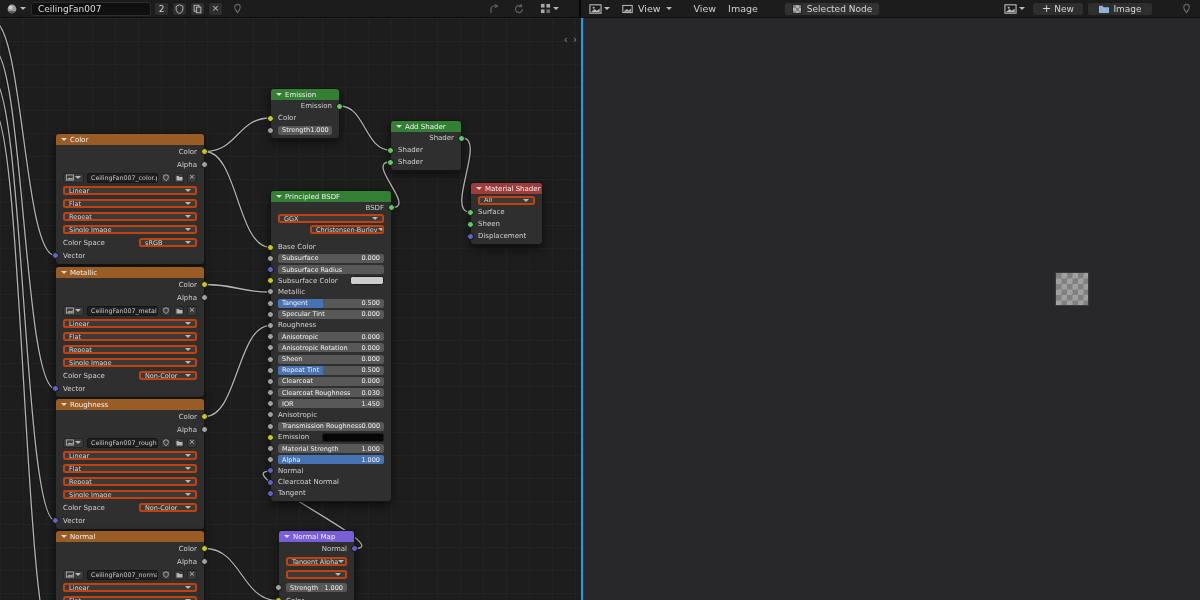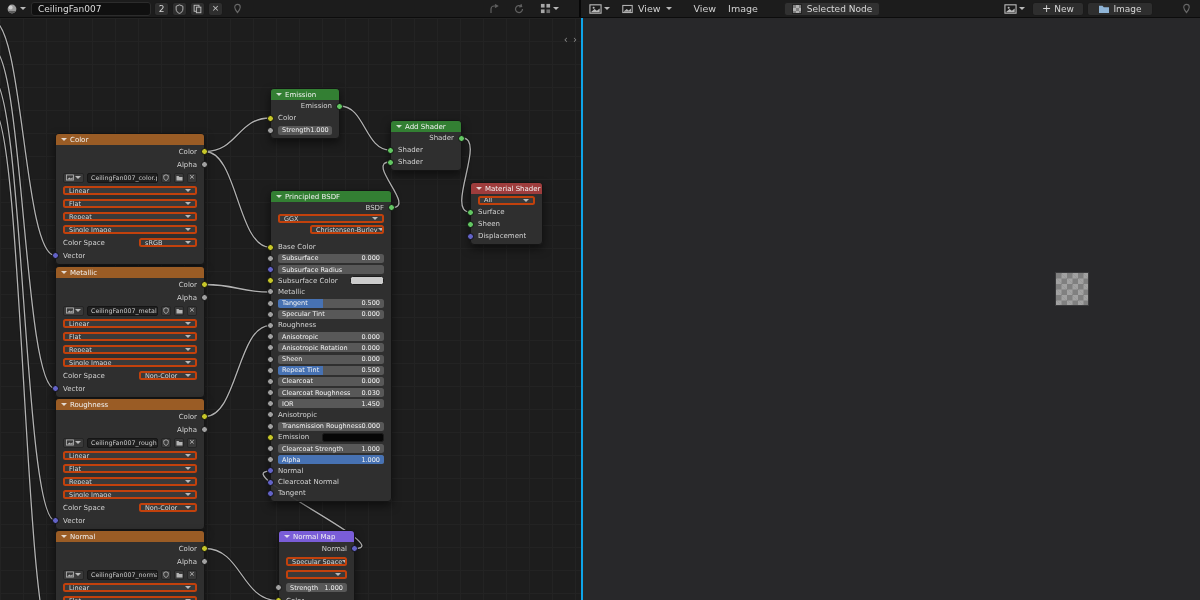--- a/index.html
+++ b/index.html
@@ -665,21 +665,21 @@
             </span>
             <span class="sock l" style="background: rgb(161, 161, 161);"></span>
           </div>
           <div class="nrow" style="height: 11.2px;">
             <span class="lbl grow">Emission</span>
             <span class="swatch" style="background:#060606;width:62px"></span>
             <span class="sock l" style="background: rgb(199, 199, 41);"></span>
           </div>
           <div class="nrow" style="height: 11.2px;">
             <span class="wbox valbox">
-              <span>Clearcoat Strength</span>
+              <span>Material Strength</span>
               <span>1.000</span>
             </span>
             <span class="sock l" style="background: rgb(161, 161, 161);"></span>
           </div>
           <div class="nrow" style="height: 11.2px;">
             <span class="wbox valbox">
               <span class="fill" style="width:100%"></span>
               <span class="z">Alpha</span>
               <span class="z">1.000</span>
             </span>
@@ -726,21 +726,21 @@
           <div class="nhdr" style="background: rgb(122, 93, 216);">
             <span class="tri"></span>
             <span>Normal Map</span>
           </div>
           <div class="nrow out" style="height: 13px;">
             <span class="lbl">Normal</span>
             <span class="sock r" style="background: rgb(99, 99, 199);"></span>
           </div>
           <div class="nrow" style="height: 13px;">
             <span class="wbox selbox">
-              <span>Specular Space</span>
+              <span>Tangent Alpha</span>
               <span class="caret"></span>
             </span>
           </div>
           <div class="nrow" style="height: 13px;">
             <span class="wbox selbox">
               <span></span>
               <span class="caret"></span>
             </span>
           </div>
           <div class="nrow" style="height: 13px;">

